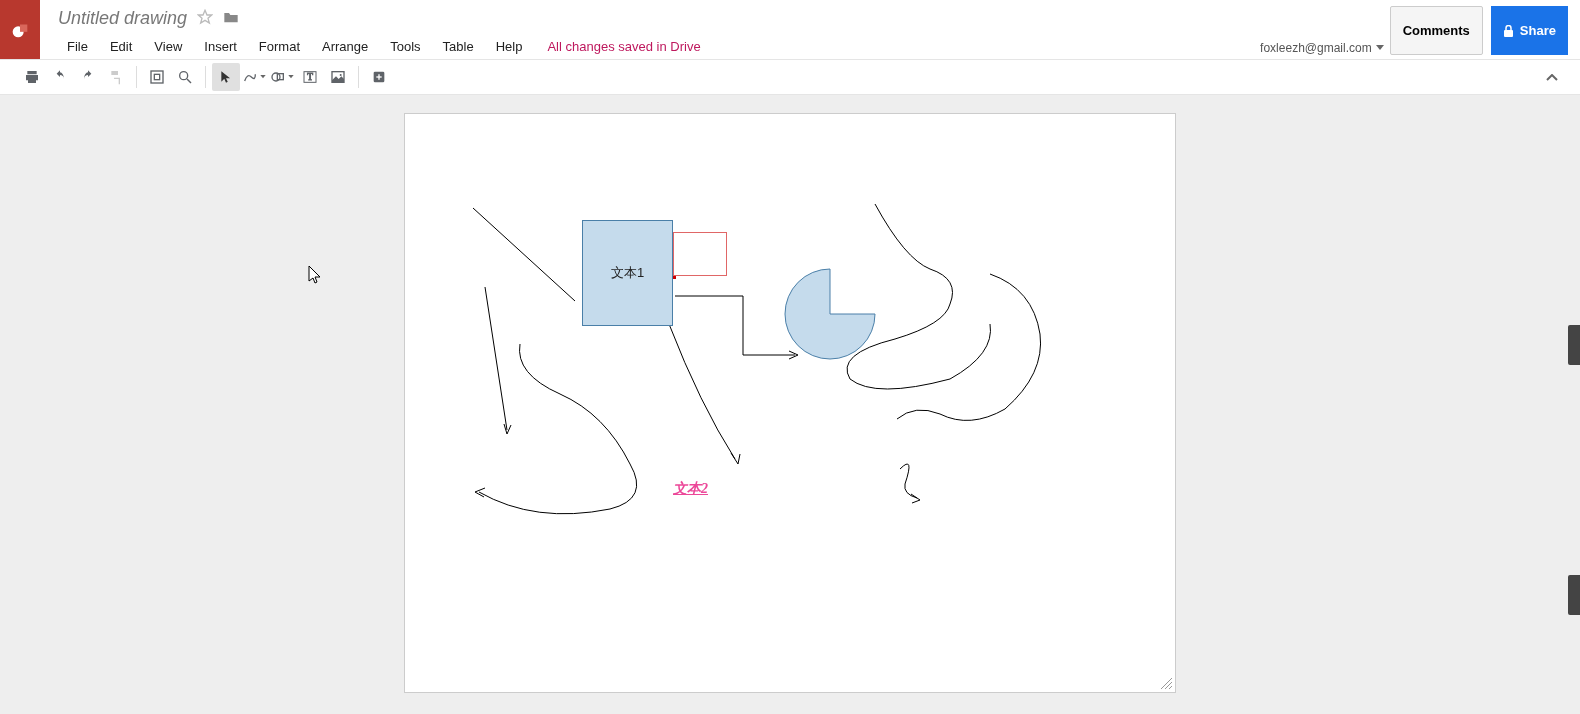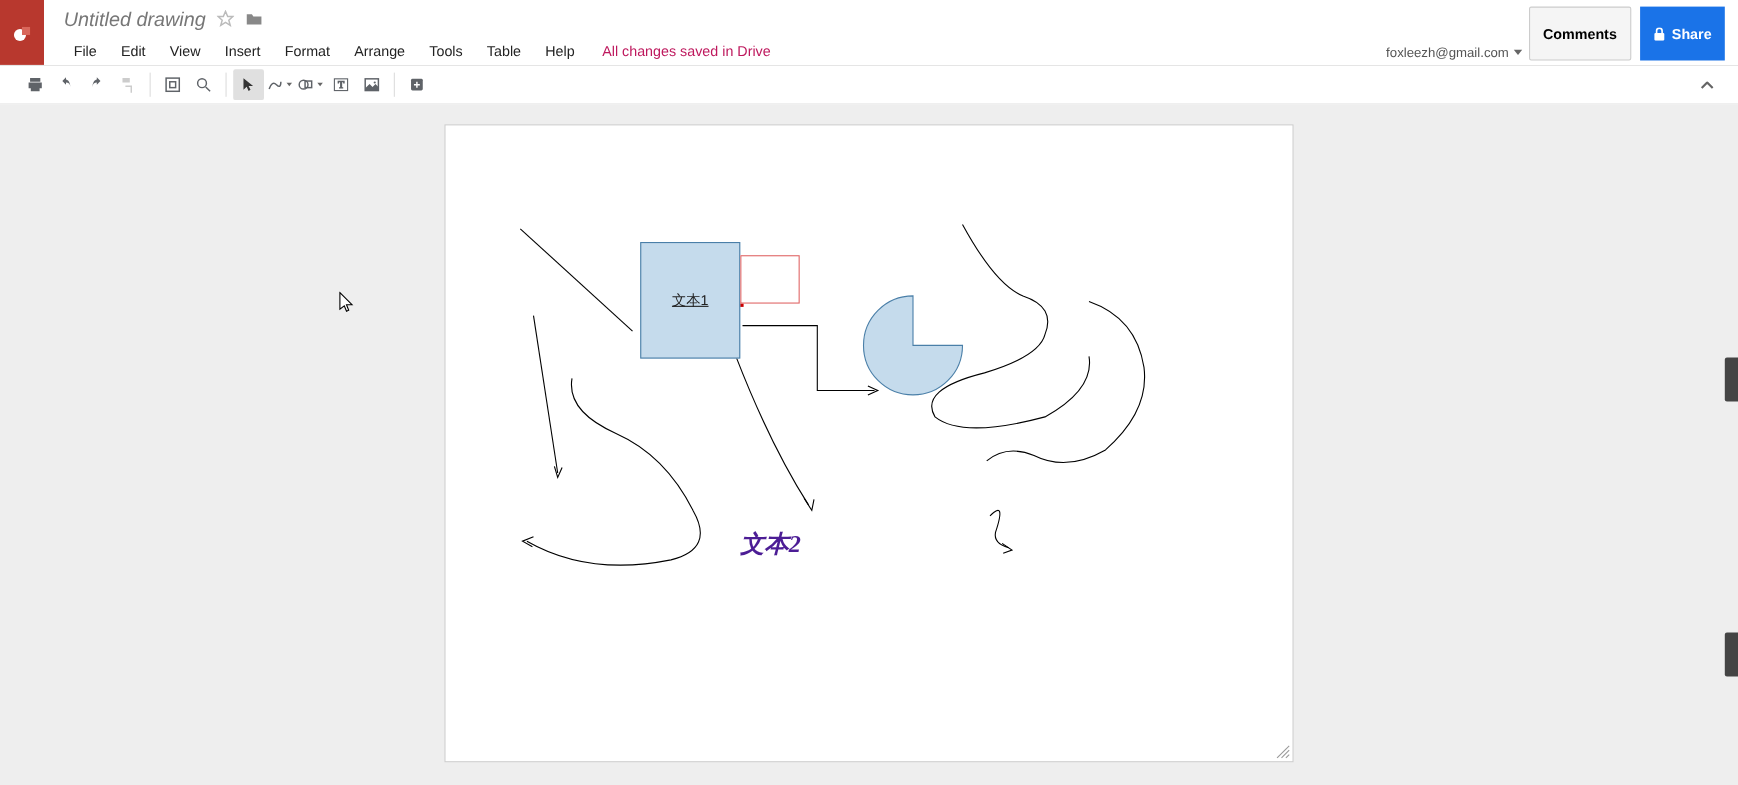--- a/index.html
+++ b/index.html
@@ -27,23 +27,23 @@
 .tool-btn.active { background: #e0e0e0; }
 .tool-btn.disabled { color: #ccc; cursor: default; }
 .tool-sep { width: 1px; height: 22px; background: #ddd; margin: 0 6px; }
 .tool-dropdown { display: flex; align-items: center; }
 .collapse-arrow { margin-left: auto; color: #666; cursor: pointer; padding: 4px; }
 
 .canvas-area { background: #eee; height: 619px; position: relative; display: flex; justify-content: center; padding-top: 18px; }
 .canvas { width: 772px; height: 580px; background: #fff; border: 1px solid #ccc; position: relative; }
 .cursor-pointer { position: absolute; left: 307px; top: 170px; pointer-events: none; }
 
-.shape-rect1 { position: absolute; left: 177px; top: 106px; width: 91px; height: 106px; background: #c5dbec; border: 1px solid #4a7fa8; display: flex; align-items: center; justify-content: center; font-size: 13px; text-decoration: underline; }
+.shape-rect1 { position: absolute; left: 177px; top: 106px; width: 91px; height: 106px; background: #c5dbec; border: 1px solid #4a7fa8; display: flex; align-items: center; justify-content: center; font-size: 13px; }
 .shape-rect2 { position: absolute; left: 268px; top: 118px; width: 54px; height: 44px; border: 1px solid #e06666; background: #fff; }
-.shape-text2 { position: absolute; left: 268px; top: 366px; font-size: 22px; font-weight: bold; color: #4c1d95; font-style: italic; font-family: "SimSun", serif; }
+.shape-text2 { position: absolute; left: 268px; top: 366px; font-size: 14px; font-weight: bold; color: #ec4899; font-style: italic; text-decoration: underline; font-family: "SimSun", serif; }
 
 .canvas-resize { position: absolute; right: 2px; bottom: 2px; width: 14px; height: 14px; }
 .right-tab { position: absolute; right: 0; width: 12px; height: 40px; background: #444; border-radius: 2px 0 0 2px; }
 </style>
 </head>
 <body>
 
 <div class="header">
   <div class="logo">
     <svg viewBox="0 0 24 24">

